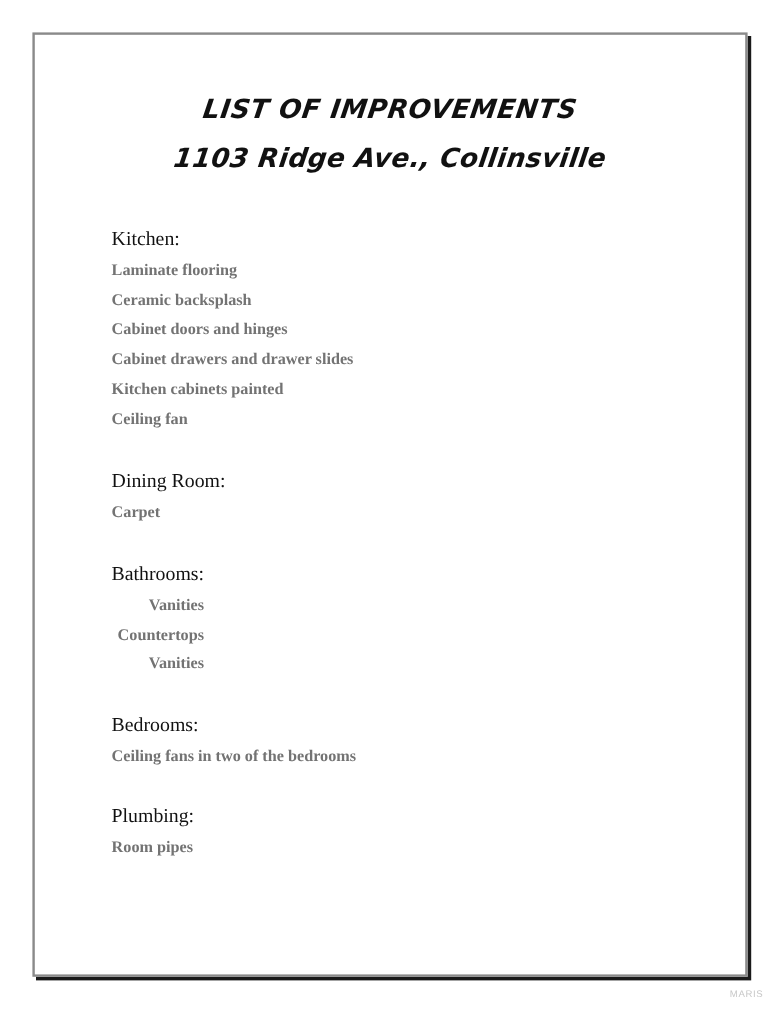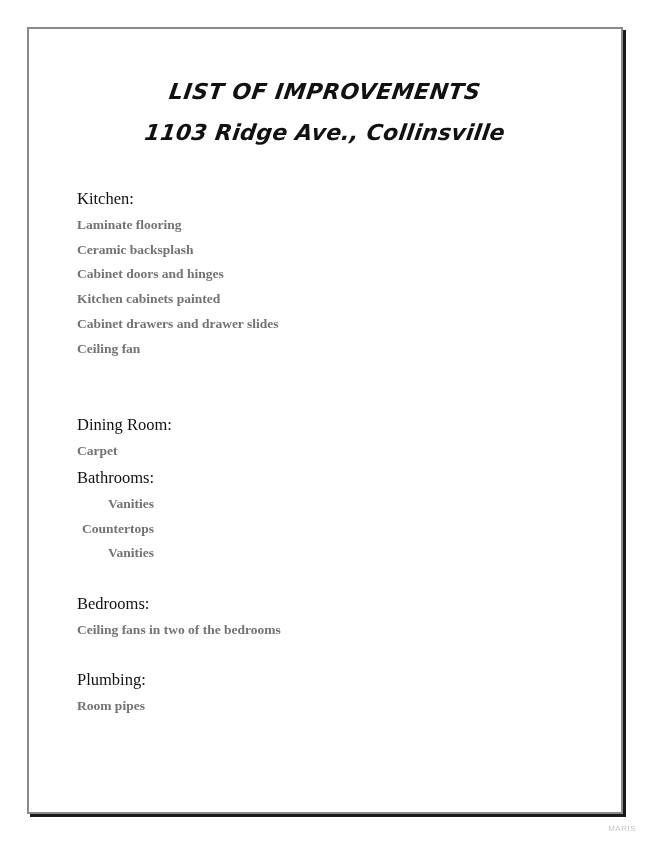--- a/index.html
+++ b/index.html
@@ -13,21 +13,21 @@
       box-shadow: 3px 3px 0 #1a1a1a;
       background: #fff;
     }
     .title {
       position: absolute; left: 0; right: 0; text-align: center;
       font-family: "DejaVu Sans", "Liberation Sans", sans-serif;
       font-style: italic; font-weight: bold; color: #111;
     }
     .title1 { top: 50px; font-size: 22px; letter-spacing: 0.5px; transform: skewX(-8deg); }
     .title2 { top: 91px; font-size: 22px; letter-spacing: 0.3px; transform: skewX(-8deg); }
-    .section { position: absolute; left: 48px; }
+    .section { position: absolute; left: 64px; }
     .heading {
       font-family: "Liberation Serif", "DejaVu Serif", serif;
       font-size: 16.5px; font-weight: normal; line-height: 20px; margin: 0 0 4px 0; color: #111;
     }
     .item {
       font-family: "Liberation Serif", "DejaVu Serif", serif;
       font-size: 13.5px; font-weight: bold; line-height: 24.7px; color: #737373; white-space: nowrap;
     }
     .watermark {
       position: absolute; right: 14px; bottom: 8px; font-family: "Liberation Sans", sans-serif;
@@ -39,26 +39,26 @@
 
 <div class="page">
   <div class="title title1">LIST OF IMPROVEMENTS</div>
   <div class="title title2">1103 Ridge Ave., Collinsville</div>
 
   <div class="section" style="top:160px;">
     <div class="heading">Kitchen:</div>
     <div class="item">Laminate flooring</div>
     <div class="item">Ceramic backsplash</div>
     <div class="item">Cabinet doors and hinges</div>
+    <div class="item">Cabinet drawers and drawer slides</div>
     <div class="item">Kitchen cabinets painted</div>
-    <div class="item">Cabinet drawers and drawer slides</div>
     <div class="item">Ceiling fan</div>
   </div>
 
-  <div class="section" style="top:362px;margin-top:24px;">
+  <div class="section" style="top:362px;">
     <div class="heading">Dining Room:</div>
     <div class="item">Carpet</div>
   </div>
 
   <div class="section" style="top:439px;text-align:right;">
     <div class="heading">Bathrooms:</div>
     <div class="item">Vanities</div>
     <div class="item">Countertops</div>
     <div class="item">Vanities</div>
   </div>

